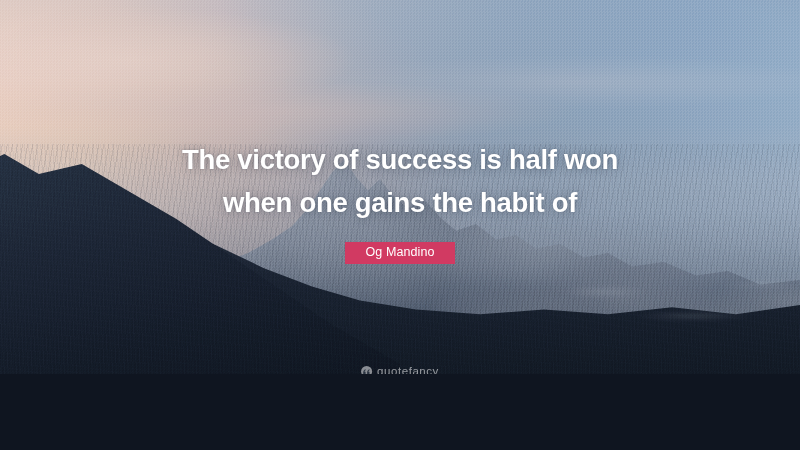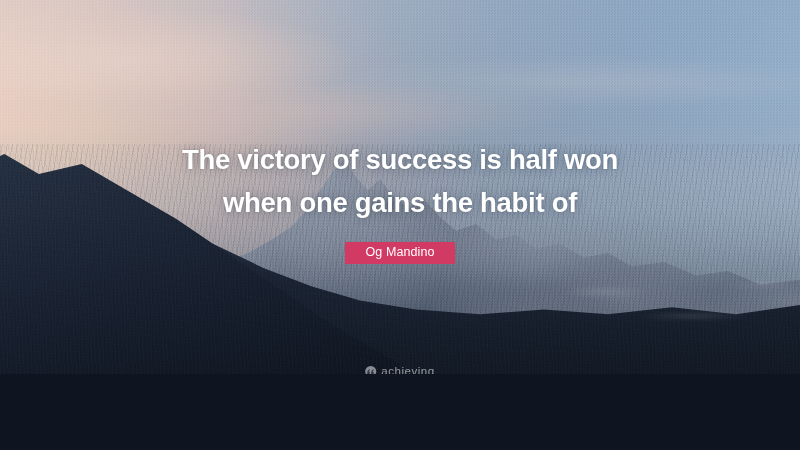--- a/index.html
+++ b/index.html
@@ -343,17 +343,17 @@
         <span class="author-badge" style="background: rgb(209, 58, 98); color: rgb(255, 255, 255);">Og Mandino</span>
       </div>
     </div>
 
     <div class="watermark">
       <span class="wm-icon">
         <svg width="9" height="9" viewBox="0 0 9 9" aria-hidden="true">
           <path d="M1.1 5.6c0-1.5.9-2.8 2.2-3.4l.45.9c-.8.4-1.3 1-1.35 1.6h1.1v2.5H1.1V5.6zm3.9 0c0-1.5.9-2.8 2.2-3.4l.45.9c-.8.4-1.3 1-1.35 1.6h1.1v2.5H5V5.6z" fill="#3b4654"></path>
         </svg>
       </span>
-      <span class="wm-text">achieving</span>
+      <span class="wm-text">quotefancy</span>
     </div>
 
   </div>
 </div>
 
 </body></html>

